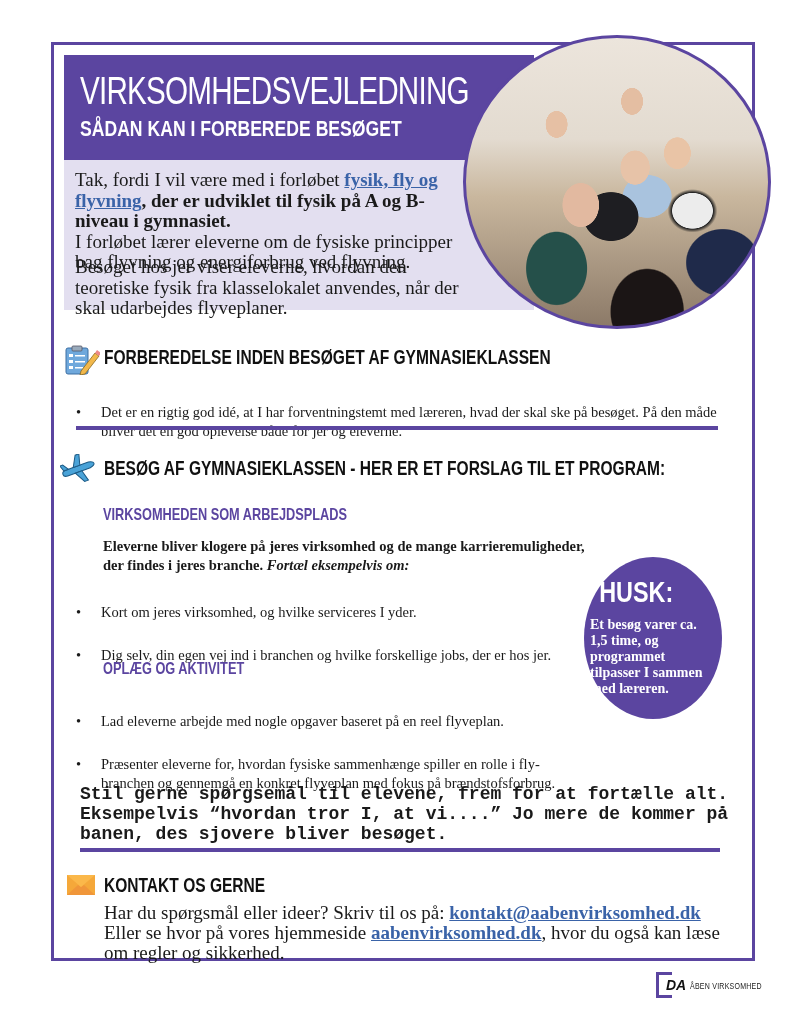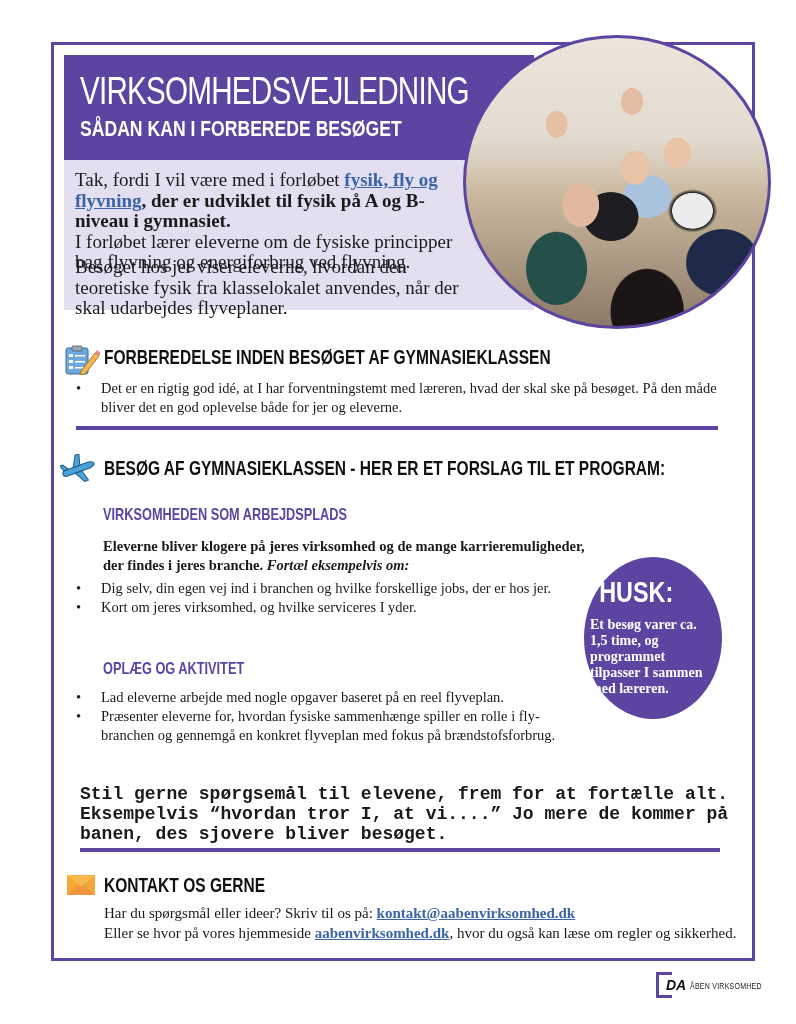--- a/index.html
+++ b/index.html
@@ -65,21 +65,21 @@
   .h-contact { left: 104px; top: 873px; font-size: 21px; }
   .subheading {
     position: absolute; font-family: "Liberation Sans", sans-serif; font-weight: 700;
     color: #5b45a0; white-space: nowrap; transform-origin: left top; transform: scaleX(0.75);
     font-size: 17px;
   }
   .sh-work { left: 103px; top: 505px; }
   .sh-act { left: 103px; top: 659px; }
   .icon { position: absolute; }
   .bullets { position: absolute; margin: 0; padding: 0; list-style: none; font-size: 14.5px; line-height: 19px; }
-  .bullets li { position: relative; padding-left: 28px; }
+  .bullets li { position: relative; padding-left: 28px; margin-top: 24px; }
   .bullets li::before { content: "\2022"; position: absolute; left: 3px; top: 0; }
   .b-prep { left: 73px; top: 379px; width: 660px; }
   .b-work { left: 73px; top: 579px; width: 510px; }
   .b-act { left: 73px; top: 688px; width: 500px; }
   .rule { position: absolute; height: 4px; background: #5b45a0; }
   .rule1 { left: 76px; top: 426px; width: 642px; }
   .rule2 { left: 80px; top: 848px; width: 640px; }
   .lead {
     position: absolute; left: 103px; top: 537px; width: 500px;
     font-size: 14.5px; line-height: 19px; font-weight: 700;
@@ -97,21 +97,21 @@
   .husk-text {
     position: absolute; left: 6px; right: 6px; top: 60px;
     font-size: 14px; line-height: 16px; font-weight: 700;
   }
   .tip {
     position: absolute; left: 80px; top: 784px; width: 660px;
     font-size: 18px; line-height: 20px; font-weight: 700; font-family: Liberation Mono, monospace;
   }
   .contact {
     position: absolute; left: 104px; top: 903px; width: 640px;
-    font-size: 15px; line-height: 20px;
+    font-size: 19px; line-height: 20px;
   }
   .logo { position: absolute; left: 656px; top: 972px; width: 110px; height: 30px; }
   .logo-bracket {
     position: absolute; left: 0; top: 0; width: 16px; height: 26px;
     border: 3px solid #5b45a0; border-right: none; box-sizing: border-box;
   }
   .logo-da {
     position: absolute; left: 10px; top: 5px; font-family: "Liberation Sans", sans-serif;
     font-weight: 700; font-style: italic; font-size: 14px; color: #111;
   }
@@ -165,22 +165,22 @@
     <path d="M4 12 L2 6 L5 6 L9 12 Z" fill="#4aa3d8" stroke="#1c5a85" stroke-width="1"></path>
   </g>
 </svg>
 <div class="heading h-visit">BESØG AF GYMNASIEKLASSEN - HER ER ET FORSLAG TIL ET PROGRAM:</div>
 
 <div class="subheading sh-work">VIRKSOMHEDEN SOM ARBEJDSPLADS</div>
 <div class="lead">
   <span>Eleverne bliver klogere på jeres virksomhed og de mange karrieremuligheder, der findes i jeres branche. </span><em>Fortæl eksempelvis om:</em>
 </div>
 <ul class="bullets b-work">
+  <li>Kort om jeres virksomhed, og hvilke serviceres I yder.</li>
   <li>Dig selv, din egen vej ind i branchen og hvilke forskellige jobs, der er hos jer.</li>
-  <li>Kort om jeres virksomhed, og hvilke serviceres I yder.</li>
 </ul>
 
 <div class="subheading sh-act">OPLÆG OG AKTIVITET</div>
 <ul class="bullets b-act">
   <li>Lad eleverne arbejde med nogle opgaver baseret på en reel flyveplan.</li>
   <li>Præsenter eleverne for, hvordan fysiske sammenhænge spiller en rolle i fly-branchen og gennemgå en konkret flyveplan med fokus på brændstofsforbrug.</li>
 </ul>
 
 <div class="husk">
   <div class="husk-title">HUSK:</div>

